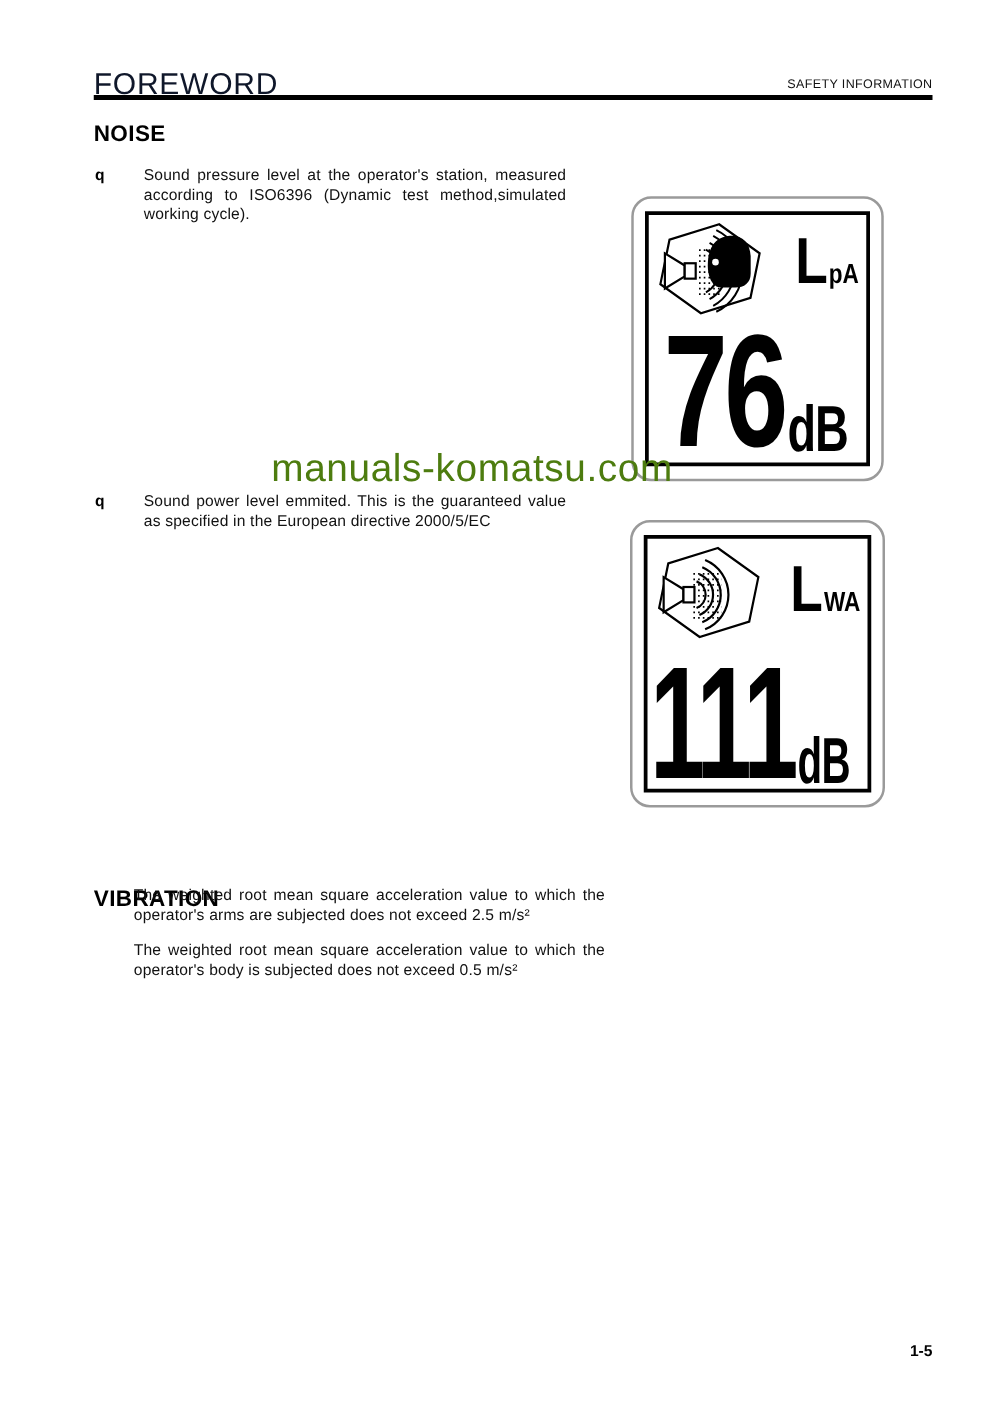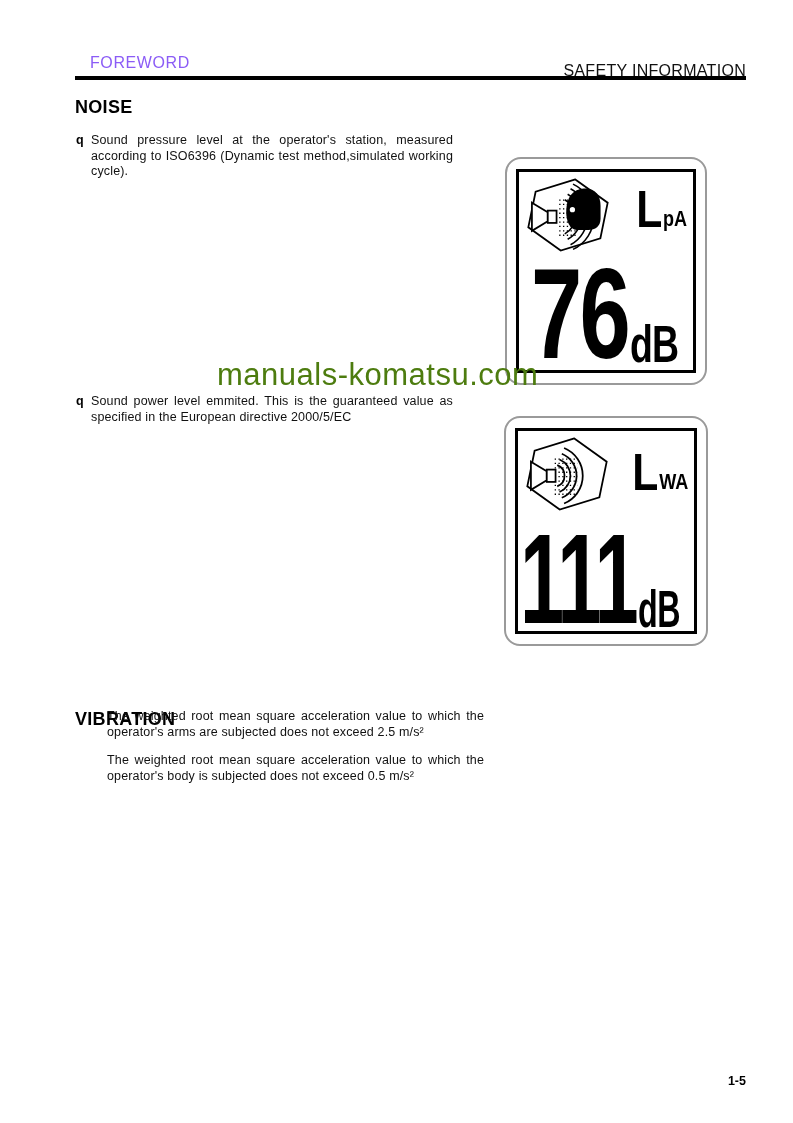--- a/index.html
+++ b/index.html
@@ -4,35 +4,35 @@
 <style>
   html,body { margin:0; padding:0; background:#ffffff; }
   .page {
     position:relative; width:793px; height:1123px; background:#ffffff;
     font-family:"Liberation Sans","DejaVu Sans",sans-serif; color:#000;
     overflow:hidden;
   }
   .abs { position:absolute; }
 
   
-  .hdr-left  { left:75px; top:54px;  font-size:16px; letter-spacing:0.6px; color:#8b5cf6;margin-left:15px; }
-  .hdr-right { right:47px; top:62px; font-size:16px; letter-spacing:0.3px; color:#111; }
+  .hdr-left  { left:75px; top:54px;  font-size:24px; letter-spacing:0.6px; color:#0f172a; }
+  .hdr-right { right:47px; top:62px; font-size:10px; letter-spacing:0.3px; color:#111; }
   .hdr-rule  { left:75px; right:47px; top:76px; height:4px; background:#000; }
 
   
   .sec-heading { font-size:18px; font-weight:bold; letter-spacing:0.3px; }
   .h-noise     { left:75px; top:97px; }
   .h-vibration { left:75px; top:709px; }
 
   
   .bullet { left:75px; width:378px; font-size:12.5px; line-height:15.7px; letter-spacing:0.15px; }
   .b1 { top:133px; }
   .b2 { top:394px; }
   .bullet .marker { position:absolute; left:1px; top:0; font-weight:bold; }
-  .bullet .btext  { margin-left:16px; text-align:justify; color:#111; }
+  .bullet .btext  { margin-left:40px; text-align:justify; color:#111; }
 
   
   .vib-paras { left:75px; top:709px; width:377px; font-size:12.5px; line-height:15.7px; letter-spacing:0.15px; color:#111;margin-left:32px; }
   .vib-paras p { margin:0 0 12.5px 0; text-align:justify; }
 
   
   .watermark { left:217px; top:357px; font-size:31px; letter-spacing:0.5px; z-index:5; }
 
   
   .noise-label { box-sizing:border-box; border:2px solid #9a9a9a; border-radius:16px; background:#fff; }

